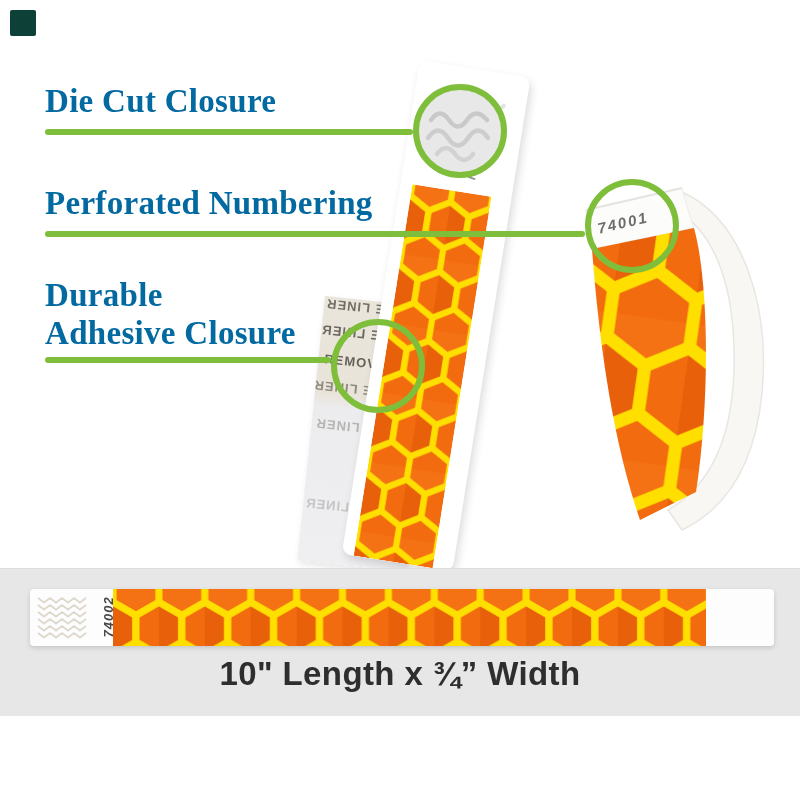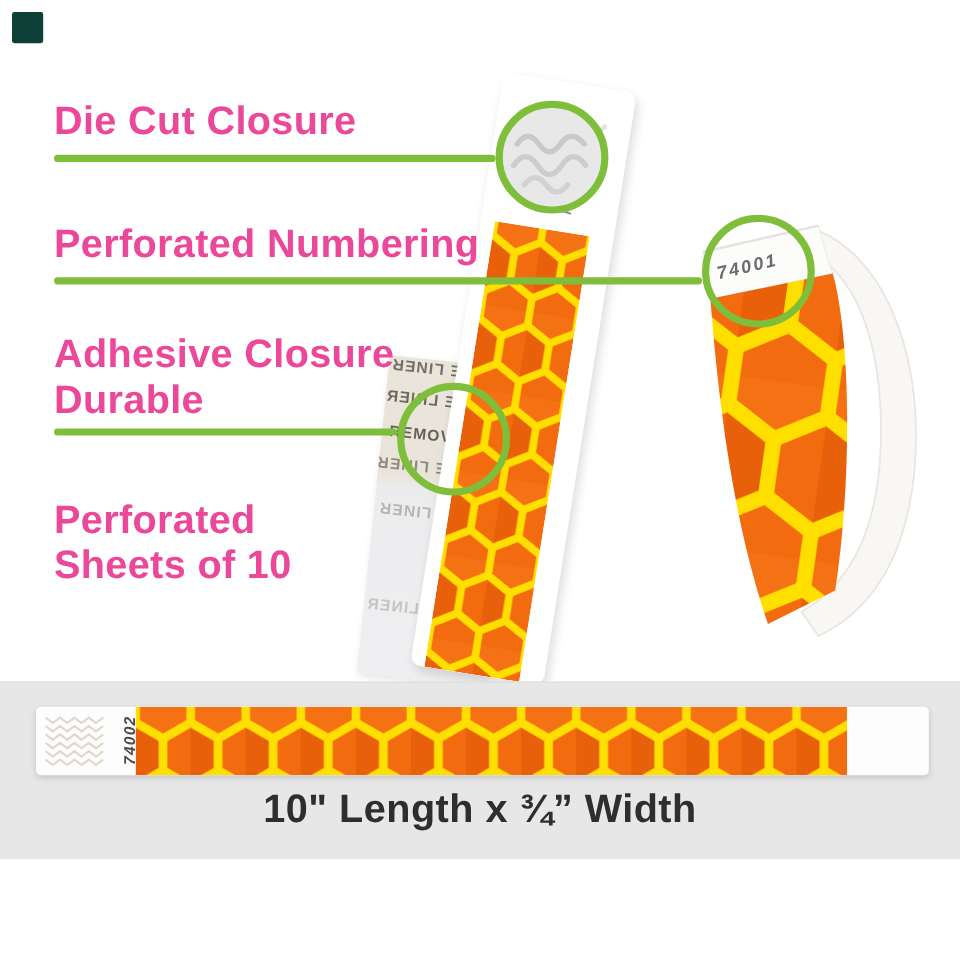--- a/index.html
+++ b/index.html
@@ -4,22 +4,22 @@
 <style>
   html,body{margin:0;padding:0;background:#fff;}
   #stage{position:relative;width:800px;height:800px;background:#fff;overflow:hidden;
          font-family:"Liberation Sans",sans-serif;}
   .abs{position:absolute;}
 
   
   .brand-mark{left:10px;top:10px;width:26px;height:26px;background:#0d4037;border-radius:2px;}
 
   
-  .feature-label{left:45px;color:#ec4899;font-size:33px;line-height:38px;font-weight:700;
-                 letter-spacing:.3px;white-space:nowrap;z-index:6;}
+  .feature-label{left:45px;color:#0369a1;font-size:33px;line-height:38px;font-weight:700;
+                 letter-spacing:.3px;white-space:nowrap;z-index:6;font-family:Liberation Serif, serif;}
   .lbl1{top:82px;} .lbl2{top:184px;} .lbl3{top:276px;} .lbl4{top:414px;}
 
   
   .pointer-line{left:45px;height:6px;background:#7fbe3a;border-radius:3px;z-index:5;}
   .pl1{top:129px;width:368px;} .pl2{top:231px;width:540px;} .pl3{top:357px;width:286px;}
 
   
   .ring{width:94px;height:94px;border:6px solid #7fbe3a;border-radius:50%;
         box-sizing:border-box;z-index:7;}
   .ring1{left:413px;top:84px;background:#e8e8e8;overflow:hidden;}
@@ -75,26 +75,22 @@
 
   <div class="abs brand-mark"></div>
 
   <div class="abs feature-label lbl1">
     <span>Die Cut Closure</span>
   </div>
   <div class="abs feature-label lbl2">
     <span>Perforated Numbering</span>
   </div>
   <div class="abs feature-label lbl3">
+    <div>Durable</div>
     <div>Adhesive Closure</div>
-    <div>Durable</div>
-  </div>
-  <div class="abs feature-label lbl4">
-    <div>Perforated</div>
-    <div>Sheets of 10</div>
   </div>
 
   <div class="abs pointer-line pl1"></div>
   <div class="abs pointer-line pl2"></div>
   <div class="abs pointer-line pl3"></div>
 
   <div class="abs liner-strip">
     <div class="liner-row lr1">REMOVE LINER</div>
     <div class="liner-row lr2">REMOVE LINER</div>
     <div class="liner-row lr3">REMOVE LINER</div>

